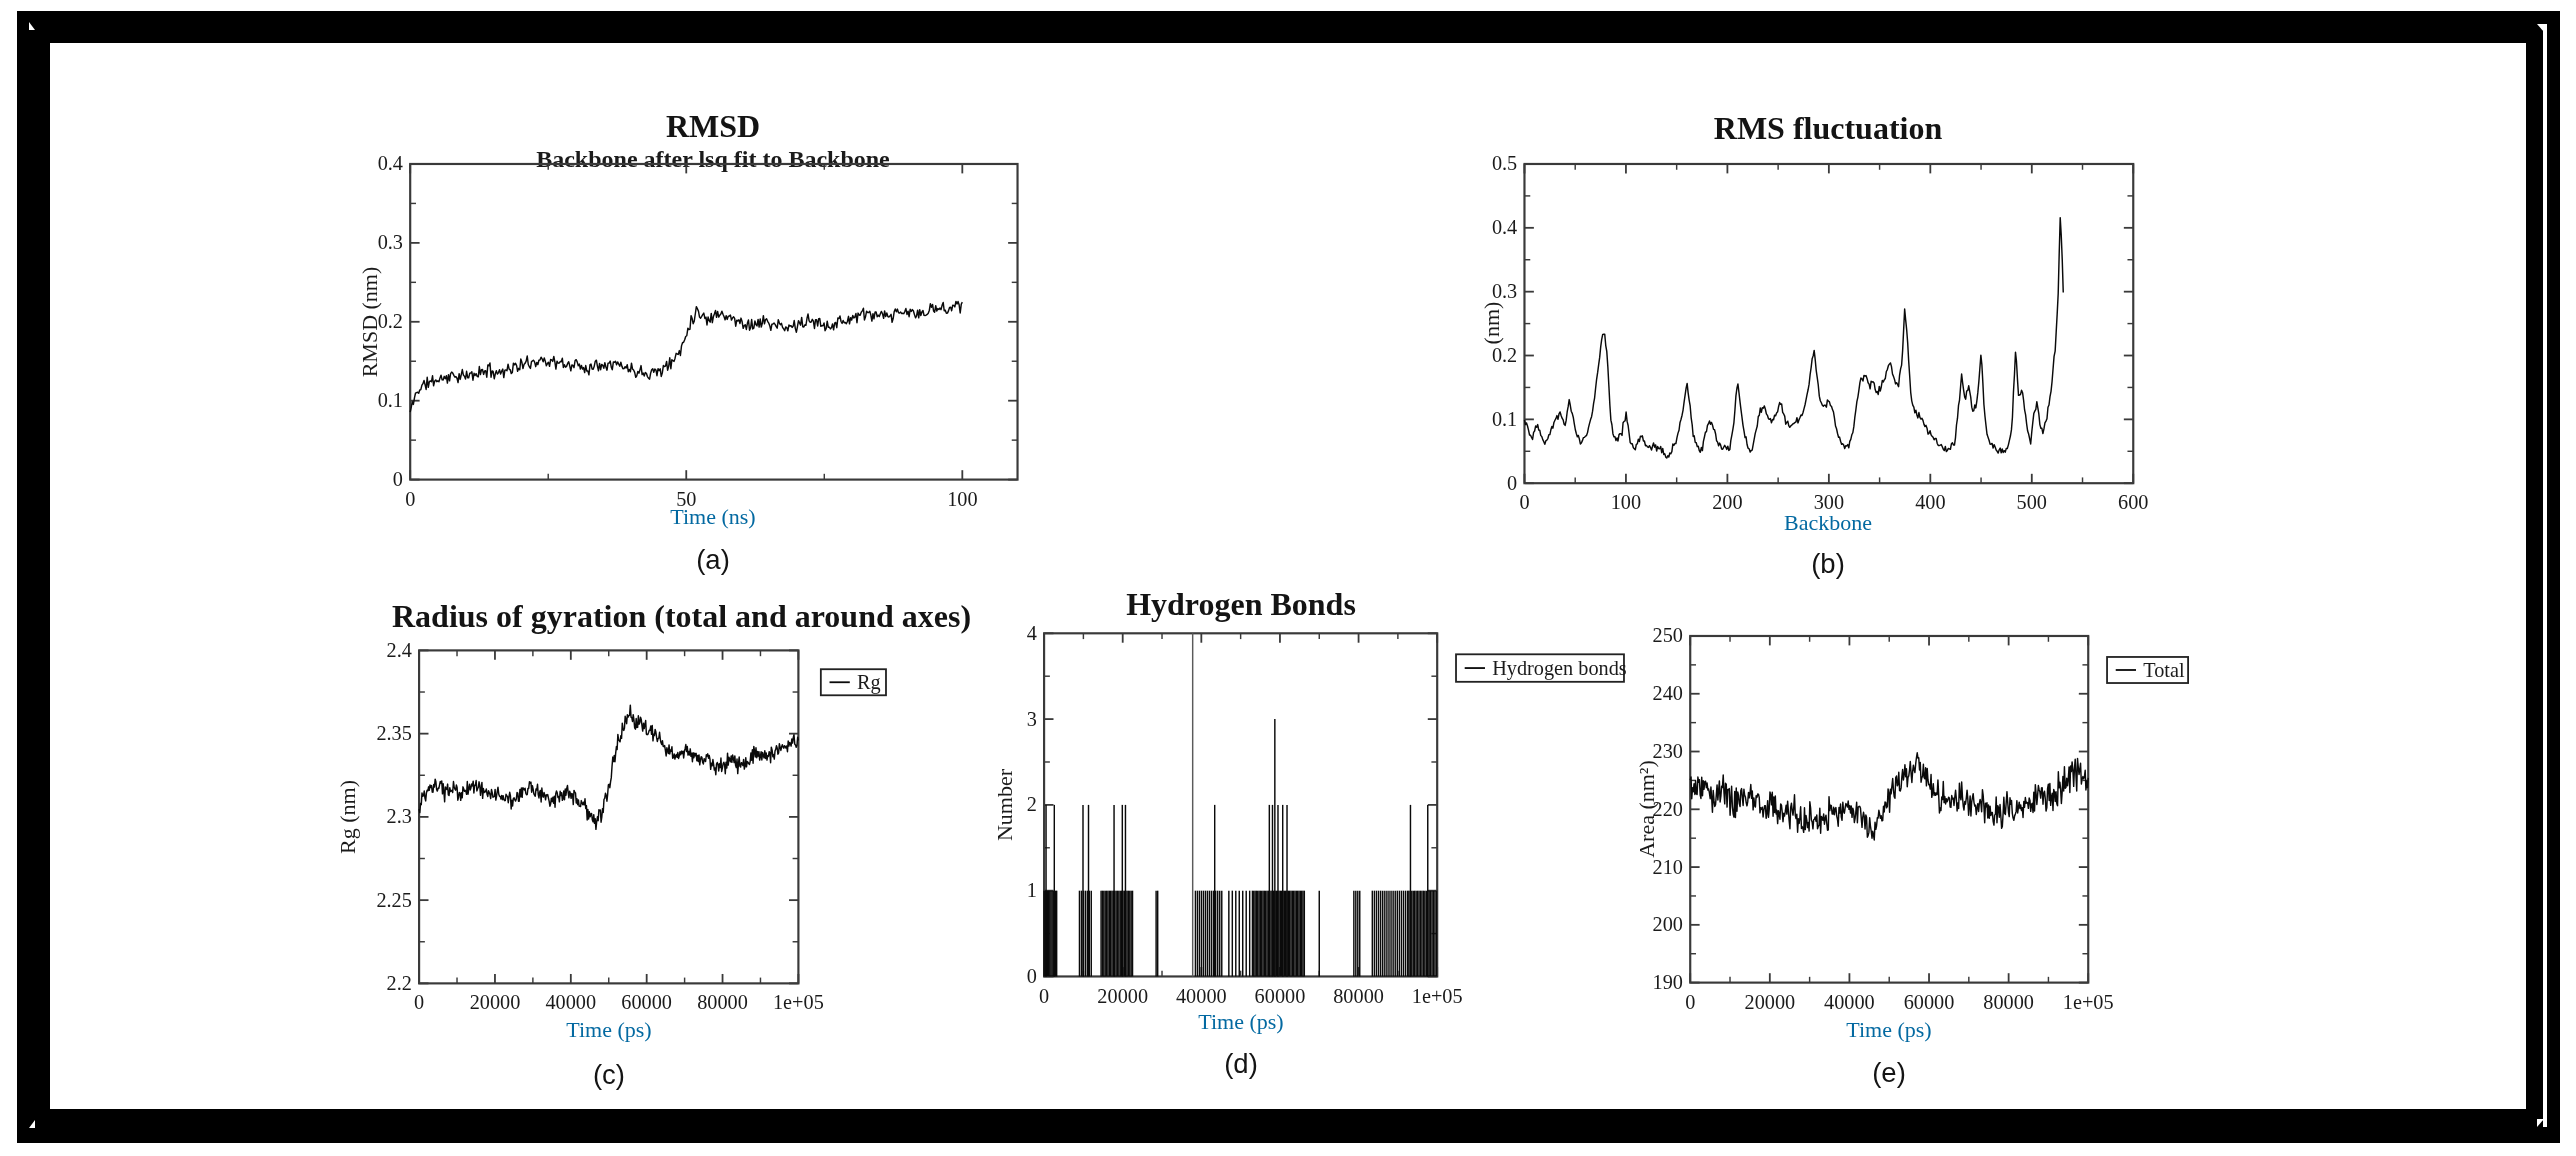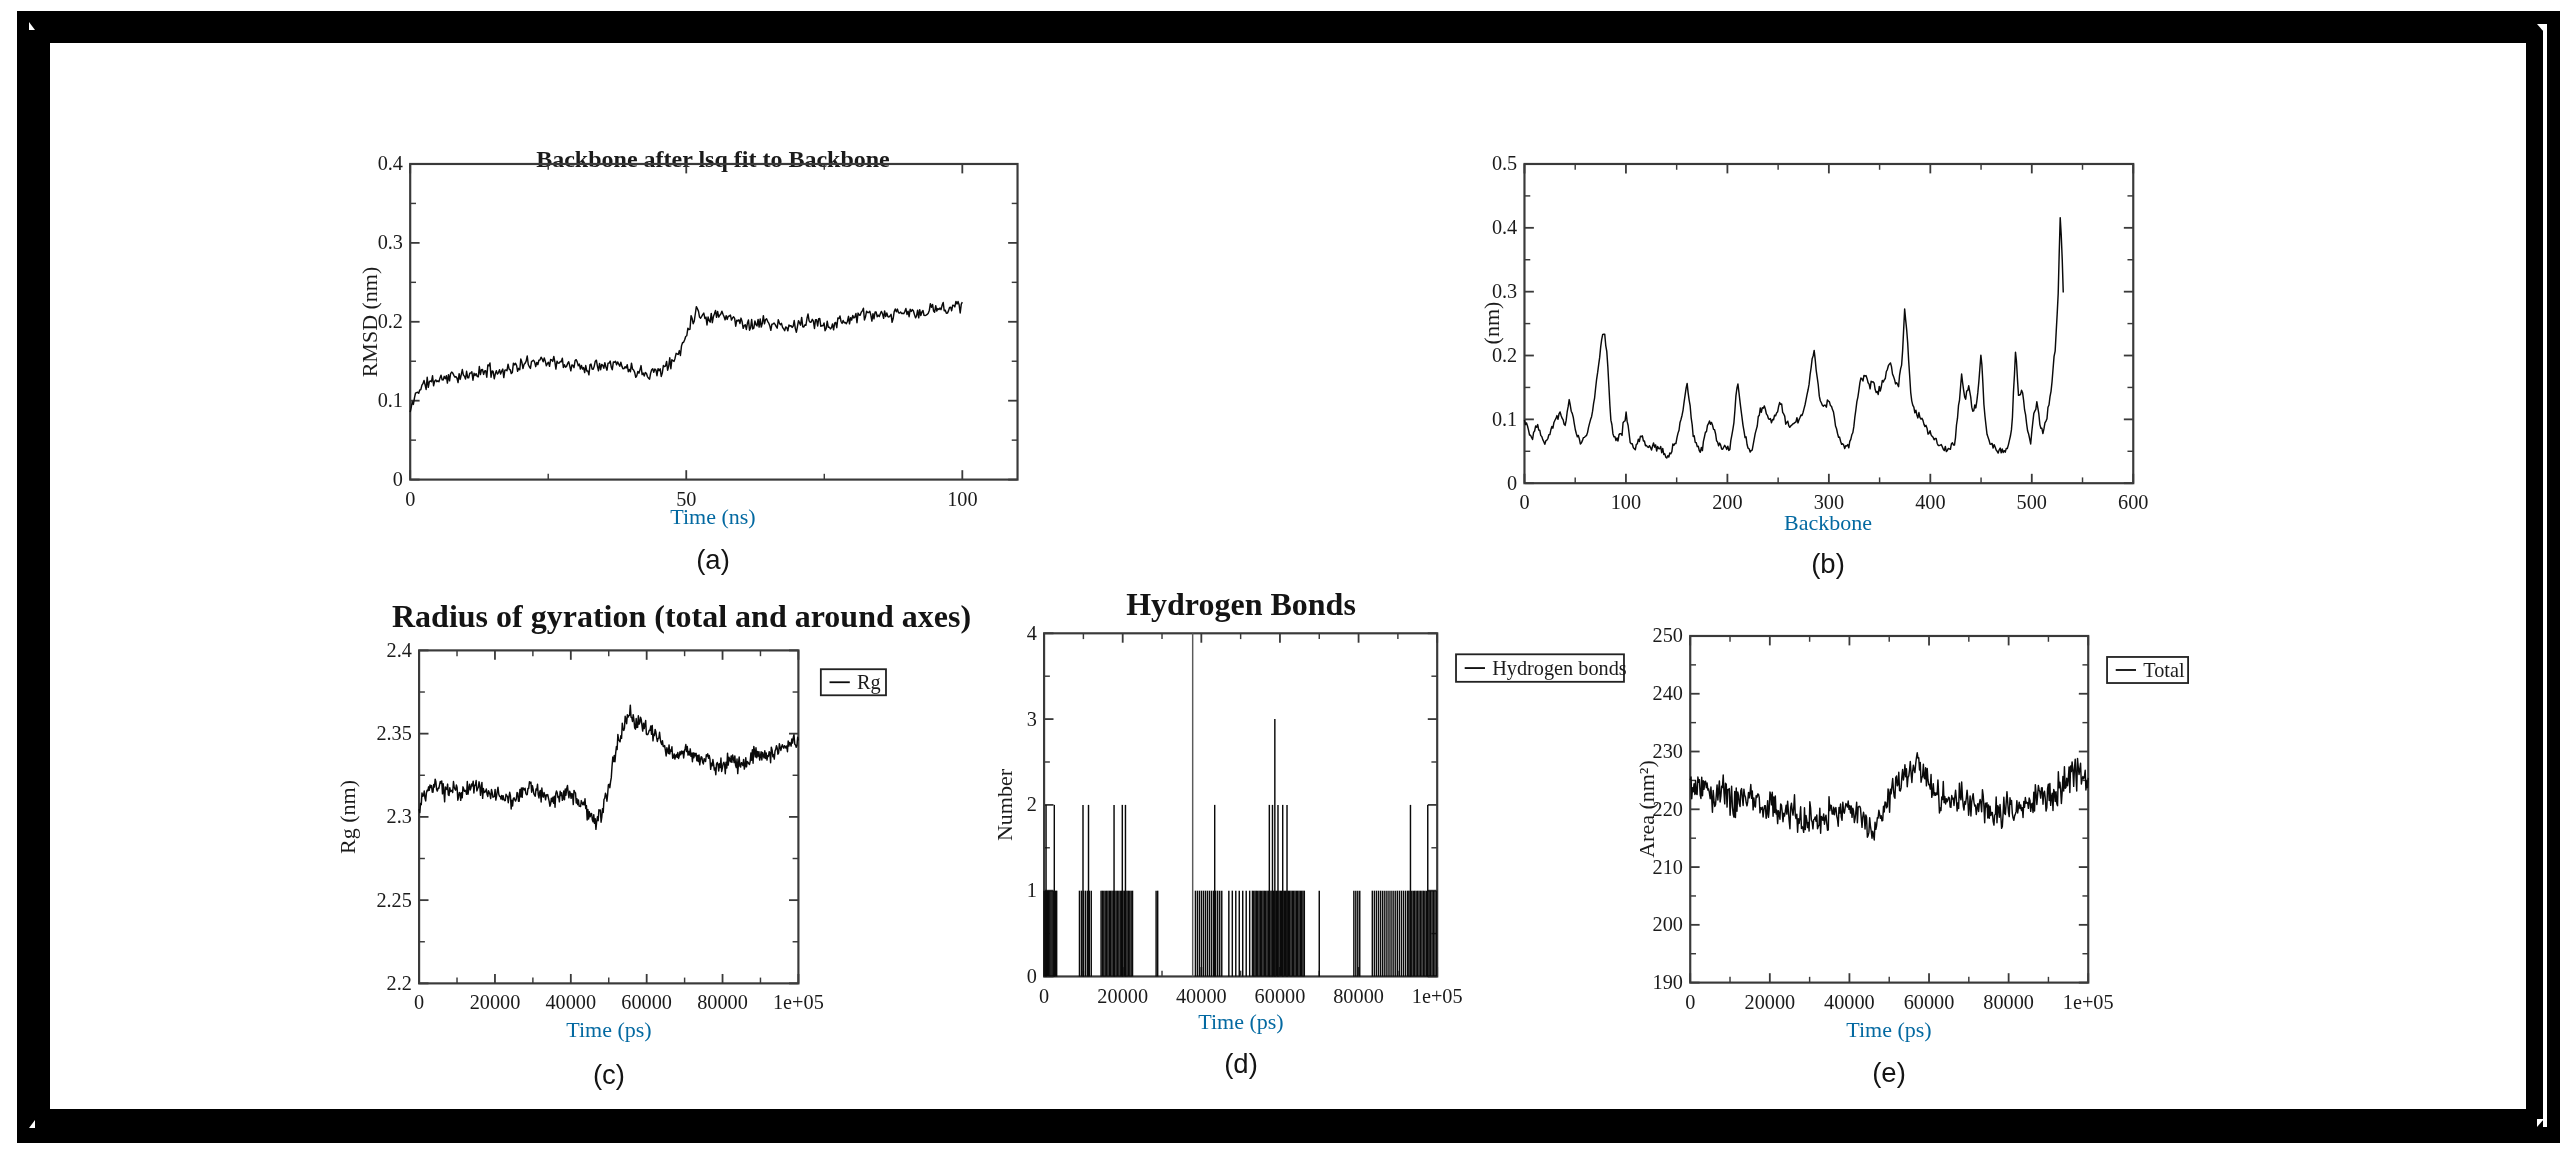--- a/index.html
+++ b/index.html
@@ -55,20 +55,21 @@
 
 <div class="outer-frame"></div>
 <div class="inner-panel"></div>
 <div class="gap-line"></div>
 <div class="corner-mark tl"></div>
 <div class="corner-mark bl"></div>
 <div class="corner-mark tr"></div>
 <div class="corner-mark br"></div>
 
 <figure class="chart" id="chart-a">
+  <div class="title cx">RMSD</div>
   <div class="subtitle cx">Backbone after lsq fit to Backbone</div>
   <div class="ylabel">RMSD (nm)</div>
   <svg class="plot" width="811" height="485" viewBox="0 0 1120 670">
       <rect x="141" y="87" width="839" height="436" fill="none" stroke="#3a3a3a" stroke-width="3"></rect>
       <g>
         <line x1="141" y1="523" x2="141" y2="510" stroke="#3a3a3a" stroke-width="2.5"></line>
         <line x1="141" y1="87" x2="141" y2="100" stroke="#3a3a3a" stroke-width="2.5"></line>
         <text x="141" y="559" text-anchor="middle">0</text>
         <line x1="522.3636363636364" y1="523" x2="522.3636363636364" y2="510" stroke="#3a3a3a" stroke-width="2.5"></line>
         <line x1="522.3636363636364" y1="87" x2="522.3636363636364" y2="100" stroke="#3a3a3a" stroke-width="2.5"></line>
@@ -106,20 +107,21 @@
         <line x1="141" y1="141.50000000000006" x2="149" y2="141.50000000000006" stroke="#3a3a3a" stroke-width="2"></line>
         <line x1="980" y1="141.50000000000006" x2="972" y2="141.50000000000006" stroke="#3a3a3a" stroke-width="2"></line>
       </g>
       <path d="M141.0 429.9L142.5 422.8L143.9 415.4L145.4 419.1L146.9 410.2L148.3 403.7L149.8 402.9L151.3 402.2L152.8 403.7L154.2 399.1L155.7 398.8L157.2 392.5L158.6 390.5L160.1 386.0L161.6 392.2L163.0 398.5L164.5 381.6L166.0 395.6L167.5 387.7L168.9 386.7L170.4 387.8L171.9 379.5L173.3 393.4L174.8 387.1L176.3 385.3L177.7 387.7L179.2 386.6L180.7 387.8L182.1 382.9L183.6 378.8L185.1 385.2L186.6 385.3L188.0 380.4L189.5 383.8L191.0 379.6L192.4 389.7L193.9 378.1L195.4 386.5L196.8 376.7L198.3 374.5L199.8 375.9L201.3 379.1L202.7 381.3L204.2 380.7L205.7 383.0L207.1 389.0L208.6 376.7L210.1 384.6L211.5 378.4L213.0 371.0L214.5 378.6L216.0 380.4L217.4 384.2L218.9 373.4L220.4 382.2L221.8 382.5L223.3 376.0L224.8 375.7L226.2 374.0L227.7 385.7L229.2 376.1L230.6 379.2L232.1 376.7L233.6 380.6L235.1 381.0L236.5 366.9L238.0 377.8L239.5 371.2L240.9 370.9L242.4 377.7L243.9 373.0L245.3 372.7L246.8 381.6L248.3 364.6L249.8 365.7L251.2 361.9L252.7 381.5L254.2 373.0L255.6 373.7L257.1 383.7L258.6 376.9L260.0 372.5L261.5 377.3L263.0 375.2L264.4 371.1L265.9 377.3L267.4 373.2L268.9 370.3L270.3 382.1L271.8 371.8L273.3 371.6L274.7 372.6L276.2 363.6L277.7 370.5L279.1 371.0L280.6 376.5L282.1 374.9L283.6 362.2L285.0 364.5L286.5 362.3L288.0 365.5L289.4 373.4L290.9 369.3L292.4 371.2L293.8 356.4L295.3 360.9L296.8 369.6L298.2 364.1L299.7 362.4L301.2 359.3L302.7 352.3L304.1 364.0L305.6 367.1L307.1 369.4L308.5 360.4L310.0 358.9L311.5 358.1L312.9 360.7L314.4 367.0L315.9 361.1L317.4 364.3L318.8 358.1L320.3 357.7L321.8 353.9L323.2 356.2L324.7 360.2L326.2 354.9L327.6 359.4L329.1 365.7L330.6 362.7L332.0 360.9L333.5 366.5L335.0 357.2L336.5 357.6L337.9 359.7L339.4 352.8L340.9 360.6L342.3 370.4L343.8 359.5L345.3 362.1L346.7 362.2L348.2 359.9L349.7 360.3L351.2 355.4L352.6 368.2L354.1 364.4L355.6 367.7L357.0 366.6L358.5 362.6L360.0 360.2L361.4 366.0L362.9 372.8L364.4 364.7L365.9 365.3L367.3 368.4L368.8 358.5L370.3 357.3L371.7 360.4L373.2 365.7L374.7 363.4L376.1 370.2L377.6 365.4L379.1 370.4L380.5 368.3L382.0 375.1L383.5 365.5L385.0 373.1L386.4 372.8L387.9 378.3L389.4 364.3L390.8 363.5L392.3 370.3L393.8 370.6L395.2 366.6L396.7 359.4L398.2 358.0L399.7 366.5L401.1 372.6L402.6 362.6L404.1 371.2L405.5 363.9L407.0 365.1L408.5 369.2L409.9 361.5L411.4 367.5L412.9 371.8L414.3 362.2L415.8 362.0L417.3 359.3L418.8 367.7L420.2 371.2L421.7 360.4L423.2 360.8L424.6 359.4L426.1 364.4L427.6 360.4L429.0 363.3L430.5 366.4L432.0 360.9L433.5 366.6L434.9 369.9L436.4 369.7L437.9 367.1L439.3 368.8L440.8 364.2L442.3 374.0L443.7 370.8L445.2 374.1L446.7 362.1L448.1 370.2L449.6 371.7L451.1 374.9L452.6 381.8L454.0 379.8L455.5 373.5L457.0 376.0L458.4 371.4L459.9 365.5L461.4 377.9L462.8 375.9L464.3 379.9L465.8 375.1L467.3 376.1L468.7 380.7L470.2 382.9L471.7 384.2L473.1 376.3L474.6 371.2L476.1 369.8L477.5 374.9L479.0 370.3L480.5 371.6L481.9 379.5L483.4 369.8L484.9 372.6L486.4 369.9L487.8 380.5L489.3 375.6L490.8 365.3L492.2 366.8L493.7 366.3L495.2 359.7L496.6 372.0L498.1 366.6L499.6 354.8L501.1 369.9L502.5 357.3L504.0 358.8L505.5 359.7L506.9 355.3L508.4 348.6L509.9 349.5L511.3 350.1L512.8 344.8L514.3 351.5L515.8 338.3L517.2 334.0L518.7 333.3L520.2 329.9L521.6 325.3L523.1 324.3L524.6 313.8L526.0 315.6L527.5 315.4L529.0 296.5L530.4 300.1L531.9 307.6L533.4 304.1L534.9 293.9L536.3 284.1L537.8 287.0L539.3 290.6L540.7 298.4L542.2 300.0L543.7 297.6L545.1 295.2L546.6 292.9L548.1 300.4L549.6 298.6L551.0 309.4L552.5 298.5L554.0 303.5L555.4 305.6L556.9 293.5L558.4 306.2L559.8 298.1L561.3 294.0L562.8 289.4L564.2 298.9L565.7 290.7L567.2 298.5L568.7 295.9L570.1 294.4L571.6 290.5L573.1 294.5L574.5 297.7L576.0 302.4L577.5 296.5L578.9 301.7L580.4 297.4L581.9 297.2L583.4 295.8L584.8 302.6L586.3 299.7L587.8 298.2L589.2 300.4L590.7 311.1L592.2 302.7L593.6 303.8L595.1 302.2L596.6 307.3L598.0 299.9L599.5 304.7L601.0 314.1L602.5 310.3L603.9 309.0L605.4 315.6L606.9 306.8L608.3 302.5L609.8 316.7L611.3 313.2L612.7 301.8L614.2 314.9L615.7 313.9L617.2 303.9L618.6 308.8L620.1 310.7L621.6 301.8L623.0 312.3L624.5 301.0L626.0 312.4L627.4 307.1L628.9 296.5L630.4 307.9L631.8 302.1L633.3 300.7L634.8 304.3L636.3 306.7L637.7 310.4L639.2 316.7L640.7 308.3L642.1 308.0L643.6 306.8L645.1 308.6L646.5 311.4L648.0 313.9L649.5 302.1L651.0 306.7L652.4 309.1L653.9 307.2L655.4 312.7L656.8 314.6L658.3 317.3L659.8 312.2L661.2 313.0L662.7 317.5L664.2 309.5L665.7 311.0L667.1 310.5L668.6 312.8L670.1 310.9L671.5 303.3L673.0 314.1L674.5 319.4L675.9 312.2L677.4 303.4L678.9 306.5L680.3 309.7L681.8 298.9L683.3 311.8L684.8 312.2L686.2 309.3L687.7 309.8L689.2 300.1L690.6 294.3L692.1 303.7L693.6 305.6L695.0 305.4L696.5 301.6L698.0 304.0L699.5 314.3L700.9 302.2L702.4 302.2L703.9 310.8L705.3 300.7L706.8 300.5L708.3 311.3L709.7 310.4L711.2 310.5L712.7 306.6L714.1 317.4L715.6 314.6L717.1 304.2L718.6 312.7L720.0 312.5L721.5 314.9L723.0 313.1L724.4 307.9L725.9 316.1L727.4 306.9L728.8 305.9L730.3 313.1L731.8 299.9L733.3 300.4L734.7 296.9L736.2 304.6L737.7 307.2L739.1 303.2L740.6 306.4L742.1 305.9L743.5 307.7L745.0 304.6L746.5 297.5L747.9 307.9L749.4 299.3L750.9 302.7L752.4 296.2L753.8 299.8L755.3 298.5L756.8 293.6L758.2 306.3L759.7 293.0L761.2 295.6L762.6 296.0L764.1 291.9L765.6 290.0L767.1 286.2L768.5 302.6L770.0 298.2L771.5 290.3L772.9 292.1L774.4 292.1L775.9 290.5L777.3 295.5L778.8 304.1L780.3 293.8L781.7 300.9L783.2 291.6L784.7 291.6L786.2 298.0L787.6 295.9L789.1 297.8L790.6 293.6L792.0 290.7L793.5 294.0L795.0 300.2L796.4 290.0L797.9 297.8L799.4 292.7L800.9 297.8L802.3 298.5L803.8 297.1L805.3 294.7L806.7 305.8L808.2 300.5L809.7 290.7L811.1 287.2L812.6 291.2L814.1 287.5L815.6 292.6L817.0 292.9L818.5 291.6L820.0 293.5L821.4 293.3L822.9 293.8L824.4 290.5L825.8 286.7L827.3 294.9L828.8 290.3L830.2 298.0L831.7 287.7L833.2 290.7L834.7 288.2L836.1 289.8L837.6 295.1L839.1 299.5L840.5 296.9L842.0 288.9L843.5 299.6L844.9 288.2L846.4 296.4L847.9 291.4L849.4 289.4L850.8 296.1L852.3 296.3L853.8 295.8L855.2 294.8L856.7 293.2L858.2 289.0L859.6 279.9L861.1 284.9L862.6 281.1L864.0 290.0L865.5 291.7L867.0 282.7L868.5 290.2L869.9 286.8L871.4 288.1L872.9 286.0L874.3 288.2L875.8 282.3L877.3 278.2L878.7 289.8L880.2 289.0L881.7 293.3L883.2 293.0L884.6 289.9L886.1 285.2L887.6 284.9L889.0 289.7L890.5 282.0L892.0 282.3L893.4 284.5L894.9 276.8L896.4 280.4L897.8 277.0L899.3 281.5L900.8 292.8L902.3 280.5L903.7 277.9" fill="none" stroke="#0a0a0a" stroke-width="2" stroke-linejoin="round"></path>
     </svg>
   <div class="xlabel cx">Time (ns)</div>
   <figcaption class="caption cx">(a)</figcaption>
 </figure>
 
 <figure class="chart" id="chart-b">
+  <div class="title cx">RMS fluctuation</div>
   <div class="ylabel">(nm)</div>
   <svg class="plot" width="811" height="485" viewBox="0 0 1120 670">
       <rect x="140" y="87" width="841" height="441" fill="none" stroke="#3a3a3a" stroke-width="3"></rect>
       <g>
         <line x1="140" y1="528" x2="140" y2="515" stroke="#3a3a3a" stroke-width="2.5"></line>
         <line x1="140" y1="87" x2="140" y2="100" stroke="#3a3a3a" stroke-width="2.5"></line>
         <text x="140" y="564" text-anchor="middle">0</text>
         <line x1="280.16666666666663" y1="528" x2="280.16666666666663" y2="515" stroke="#3a3a3a" stroke-width="2.5"></line>
         <line x1="280.16666666666663" y1="87" x2="280.16666666666663" y2="100" stroke="#3a3a3a" stroke-width="2.5"></line>
         <text x="280.16666666666663" y="564" text-anchor="middle">100</text>

